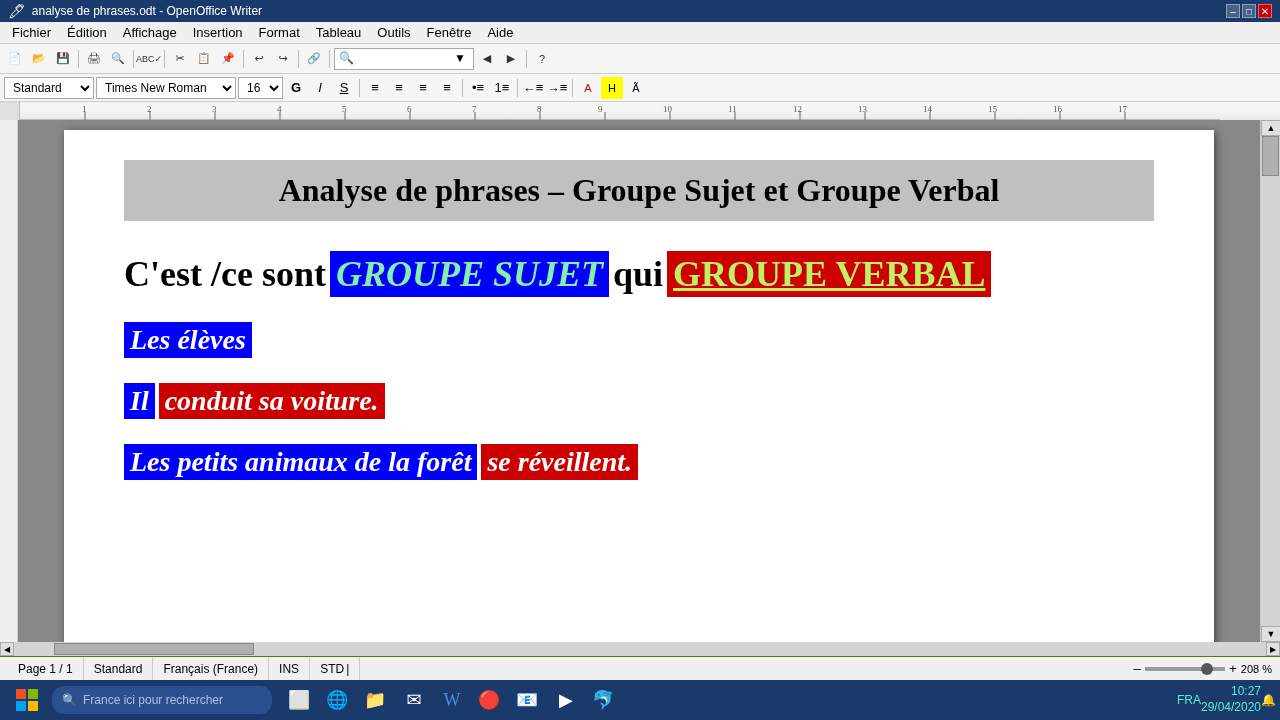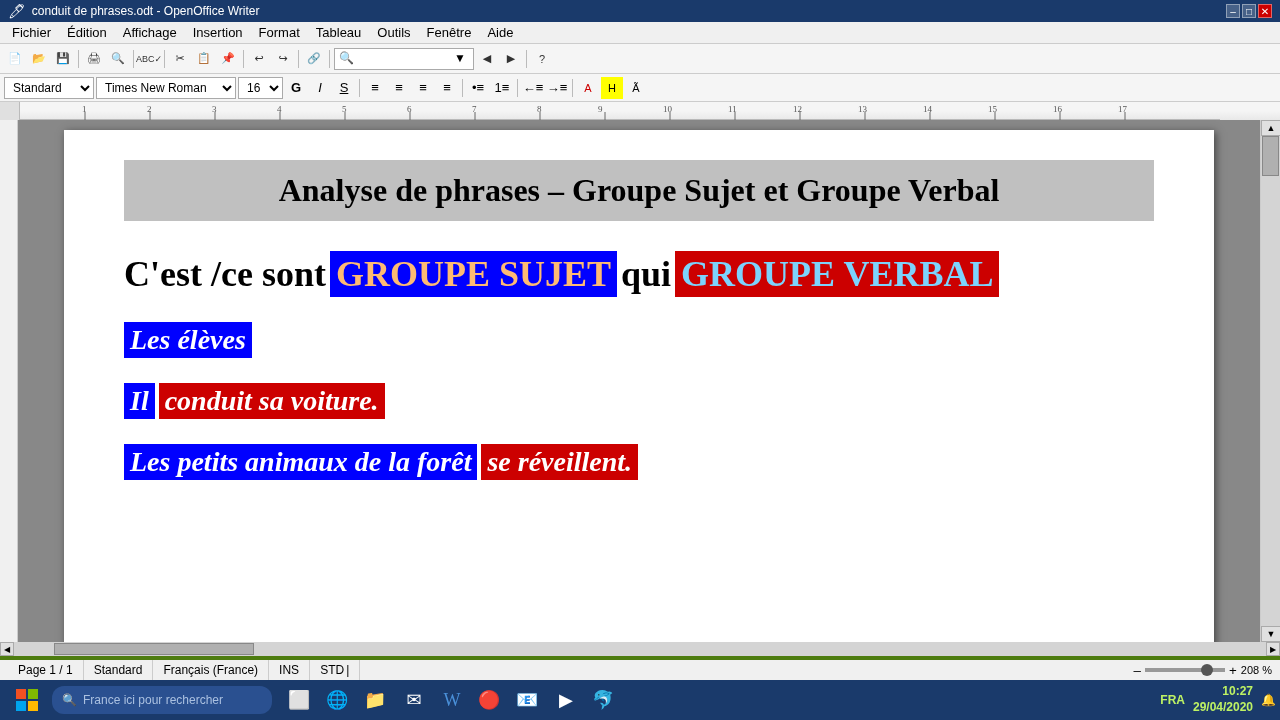--- a/index.html
+++ b/index.html
@@ -177,27 +177,29 @@
       font-weight: bold;
       font-family: 'Times New Roman', serif;
       display: flex;
       align-items: center;
       gap: 4px;
       flex-wrap: wrap;
     }
 
     .highlight-blue {
       background: #0000ff;
-      color: #fdba74;
+      color: #86efac;
       padding: 2px 6px;
+      font-style: italic;
     }
     .highlight-red {
       background: #cc0000;
-      color: #7dd3fc;
+      color: #bef264;
       padding: 2px 6px;
+      text-decoration: underline;
     }
     .highlight-blue-italic {
       background: #0000ff;
       color: white;
       font-style: italic;
       padding: 2px 6px;
     }
     .highlight-red-italic {
       background: #cc0000;
       color: white;
@@ -236,21 +238,21 @@
       right: 1px;
       height: 40px;
       background: #b0b0b0;
       border: 1px solid #888;
     }
 
     
     .status-bar {
       background: #f0f0f0;
       height: 24px;
-      border-top: 4px solid #4d7c0f;
+      border-top: 1px solid #4d7c0f;
       display: flex;
       align-items: center;
       padding: 0 8px;
       font-size: 12px;
       font-family: Arial, sans-serif;
       gap: 0;
     }
     .status-section {
       padding: 0 10px;
       border-right: 1px solid #ccc;
@@ -304,25 +306,23 @@
       width: 36px; height: 36px;
       display: flex; align-items: center; justify-content: center;
       cursor: pointer;
       font-size: 18px;
       color: white;
     }
     .taskbar-right {
       margin-left: auto;
       display: flex;
       align-items: center;
-      gap: 8px;
-      color: #bef264;
+      color: #5eead4;
       font-size: 12px;
       font-family: Arial, sans-serif;
-      font-weight: bold;
     }
     .taskbar-time {
       text-align: right;
       line-height: 1.3;
     }
 
     
     .h-scroll {
       height: 14px;
       background: #d0d0d0;
@@ -374,21 +374,21 @@
       background: #555;
       border-radius: 50%;
     }
   </style>
 </head>
 <body>
 
 <div class="title-bar">
   <div class="title-bar-left">
     <span style="font-size:14px;">🖊</span>
-    <span>conduit de phrases.odt - OpenOffice Writer</span>
+    <span>analyse de phrases.odt - OpenOffice Writer</span>
   </div>
   <div class="title-bar-controls">
     <div class="title-bar-btn">–</div>
     <div class="title-bar-btn">□</div>
     <div class="title-bar-btn" style="background:#c00;">✕</div>
   </div>
 </div>
 
 <div class="menu-bar">
   <span class="menu-item">Fichier</span>

